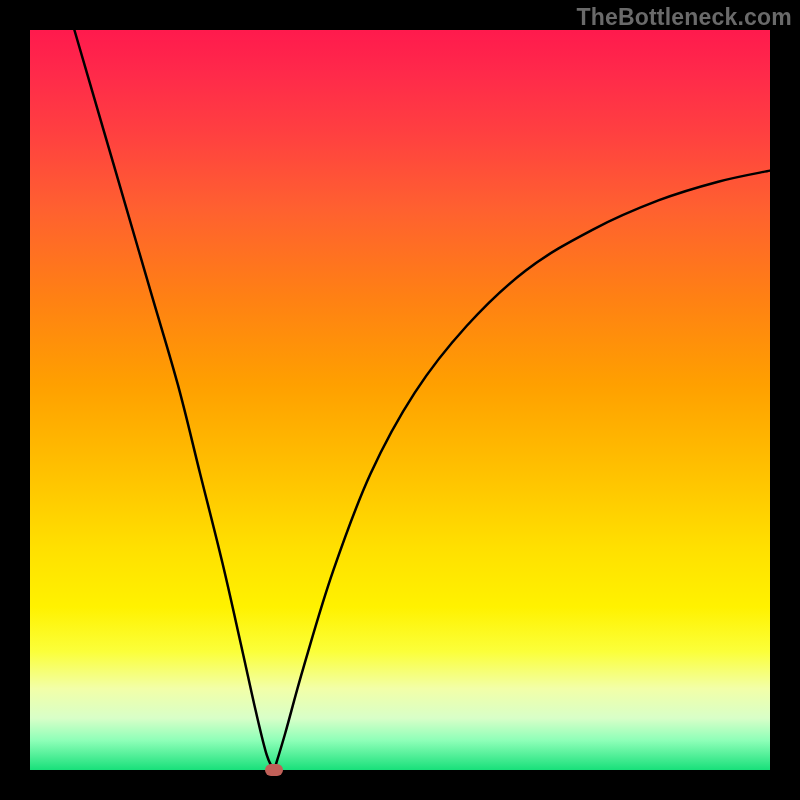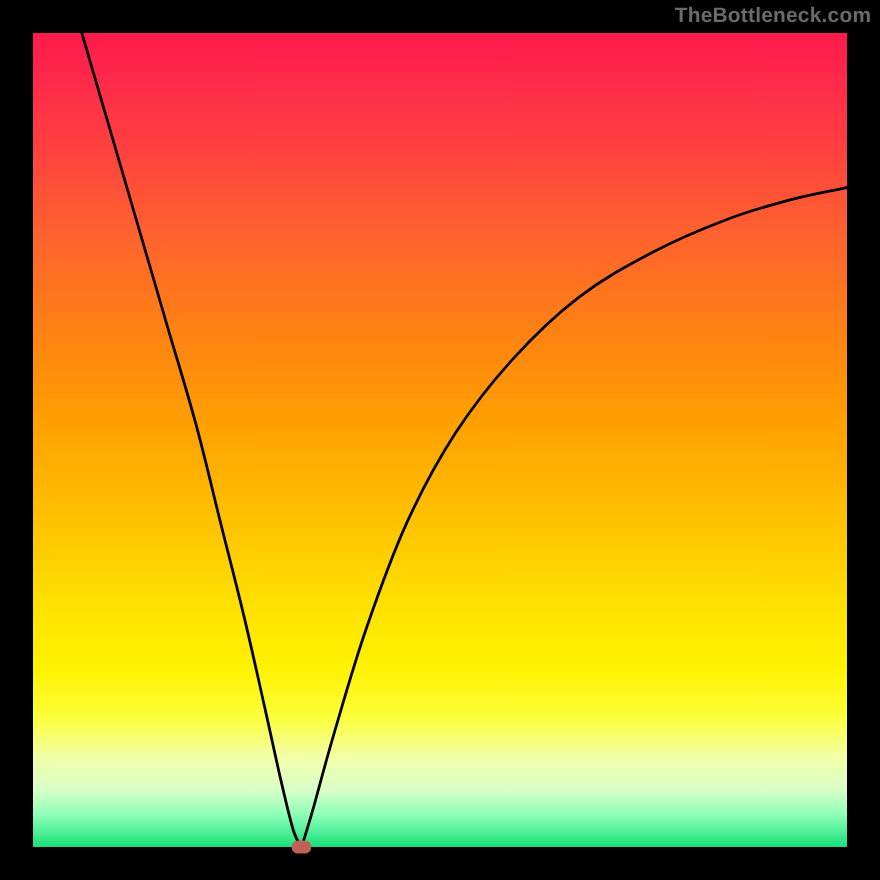--- a/index.html
+++ b/index.html
@@ -47,21 +47,21 @@
       #d8ffc8 93%,
       #8effb8 96%,
       #18e07a 100%
     );
   }
   .watermark {
     position: absolute;
     top: 4px;
     right: 8px;
     color: #6a6a6a;
-    font-size: 19px;
+    font-size: 23px;
     font-weight: 600;
     letter-spacing: 0.2px;
     user-select: none;
   }
   svg.curve {
     position: absolute;
     left: 0;
     top: 0;
     width: 740px;
     height: 740px;

